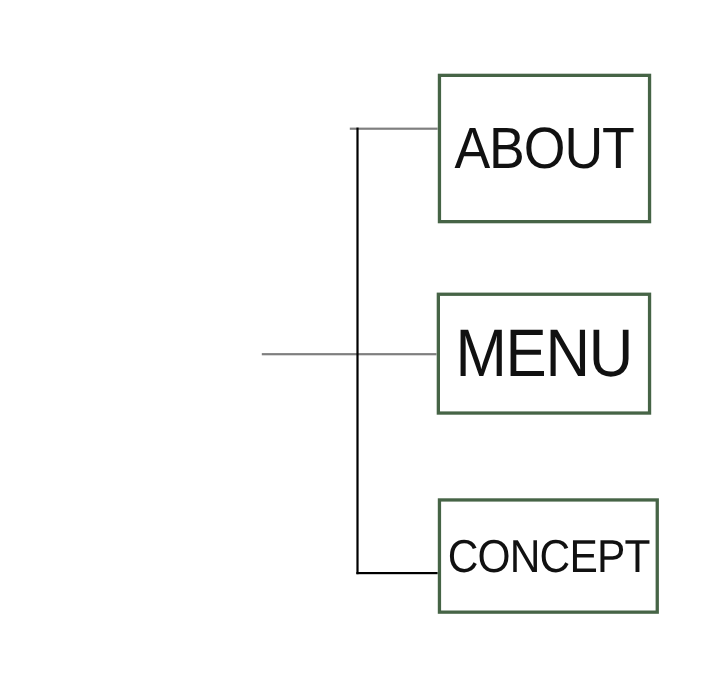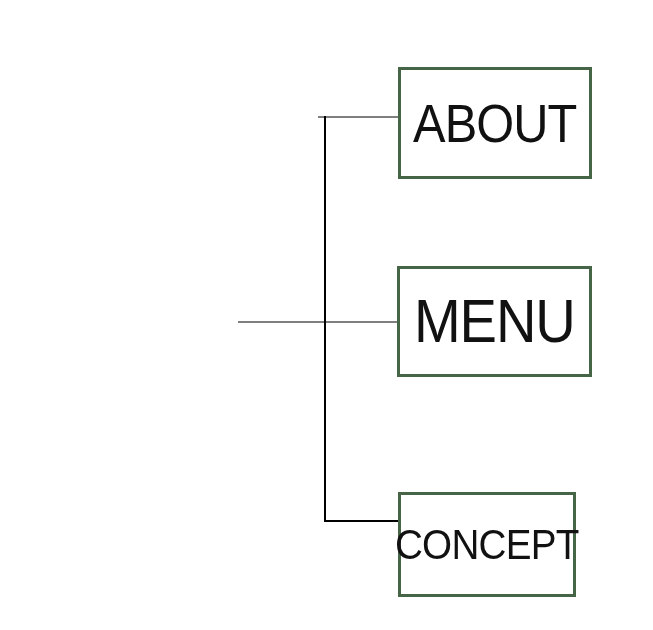--- a/index.html
+++ b/index.html
@@ -30,23 +30,23 @@
     justify-content: center;
   }
   .node-label {
     color: var(--text);
     letter-spacing: -0.02em;
     white-space: nowrap;
     line-height: 1;
     transform: scaleX(0.92);
   }
   .node-top     { left: 42px;  top: 265px; width: 196px; height: 113px; }
-  .node-about   { left: 398px; top: 67px;  width: 194px; height: 112px; }
+  .node-about   { left: 398px; top: 67px;  width: 194px; height: 136px; }
   .node-menu    { left: 397px; top: 266px; width: 195px; height: 111px; }
-  .node-concept { left: 398px; top: 492px; width: 178px; height: 105px; }
+  .node-concept { left: 398px; top: 453px; width: 201px; height: 105px; }
 
   .node-top .node-label     { font-size: 62px; }
   .node-about .node-label   { font-size: 53px; }
   .node-menu .node-label    { font-size: 61px; }
   .node-concept .node-label { font-size: 42px; }
 
   .connector { position: absolute; }
   .connector.h { height: 2px; }
   .connector.v { width: 2px; }
   .gray  { background: var(--line-gray); }

